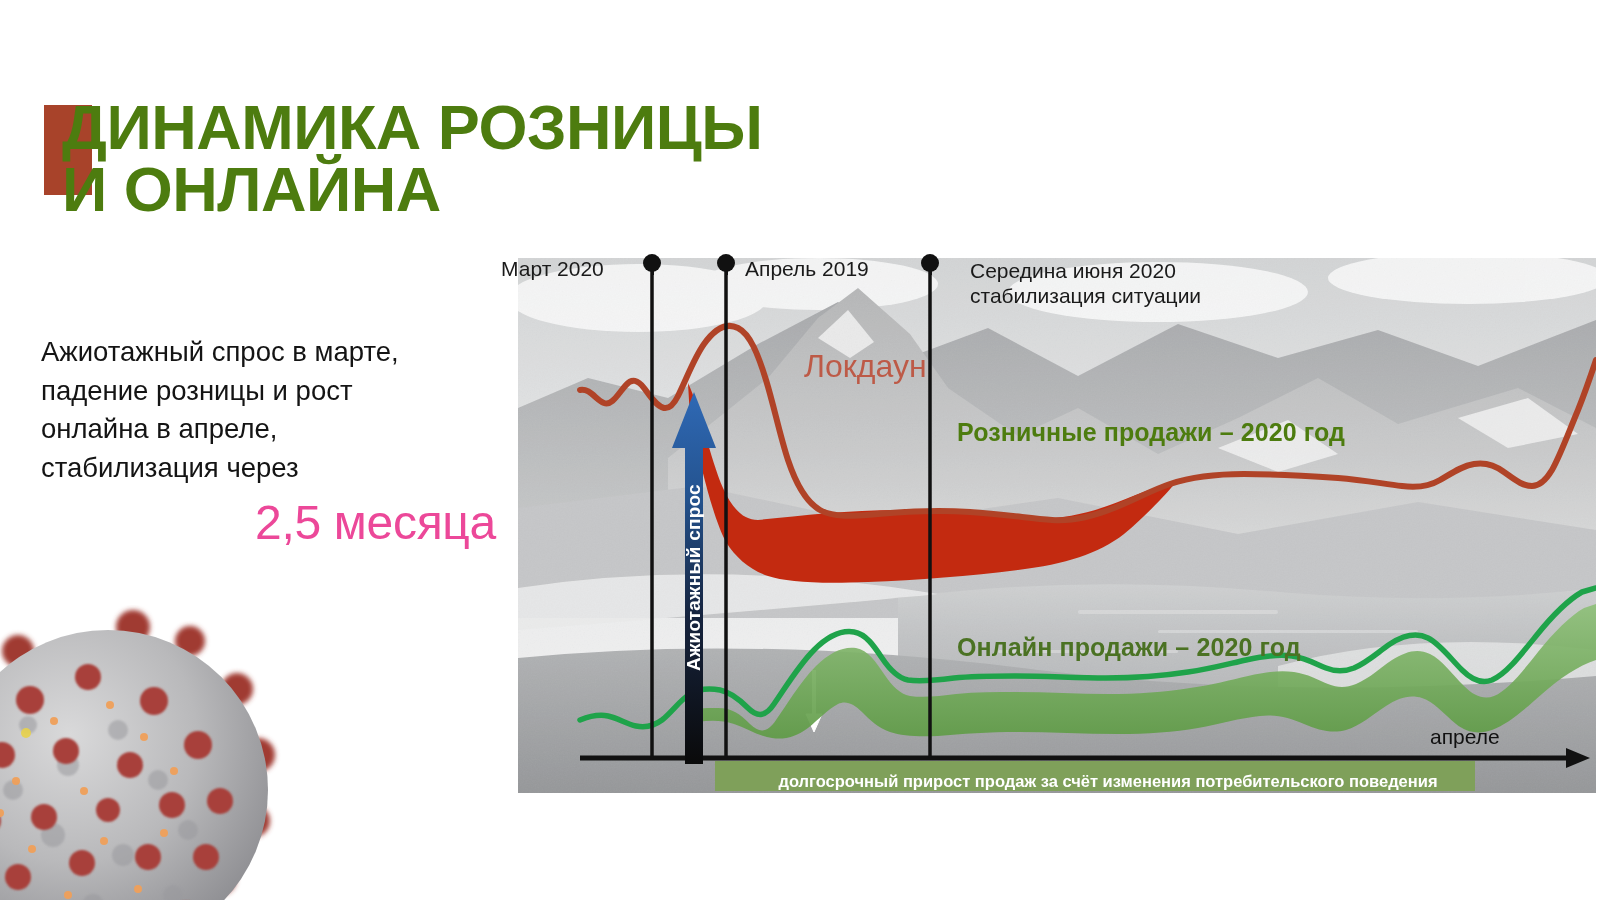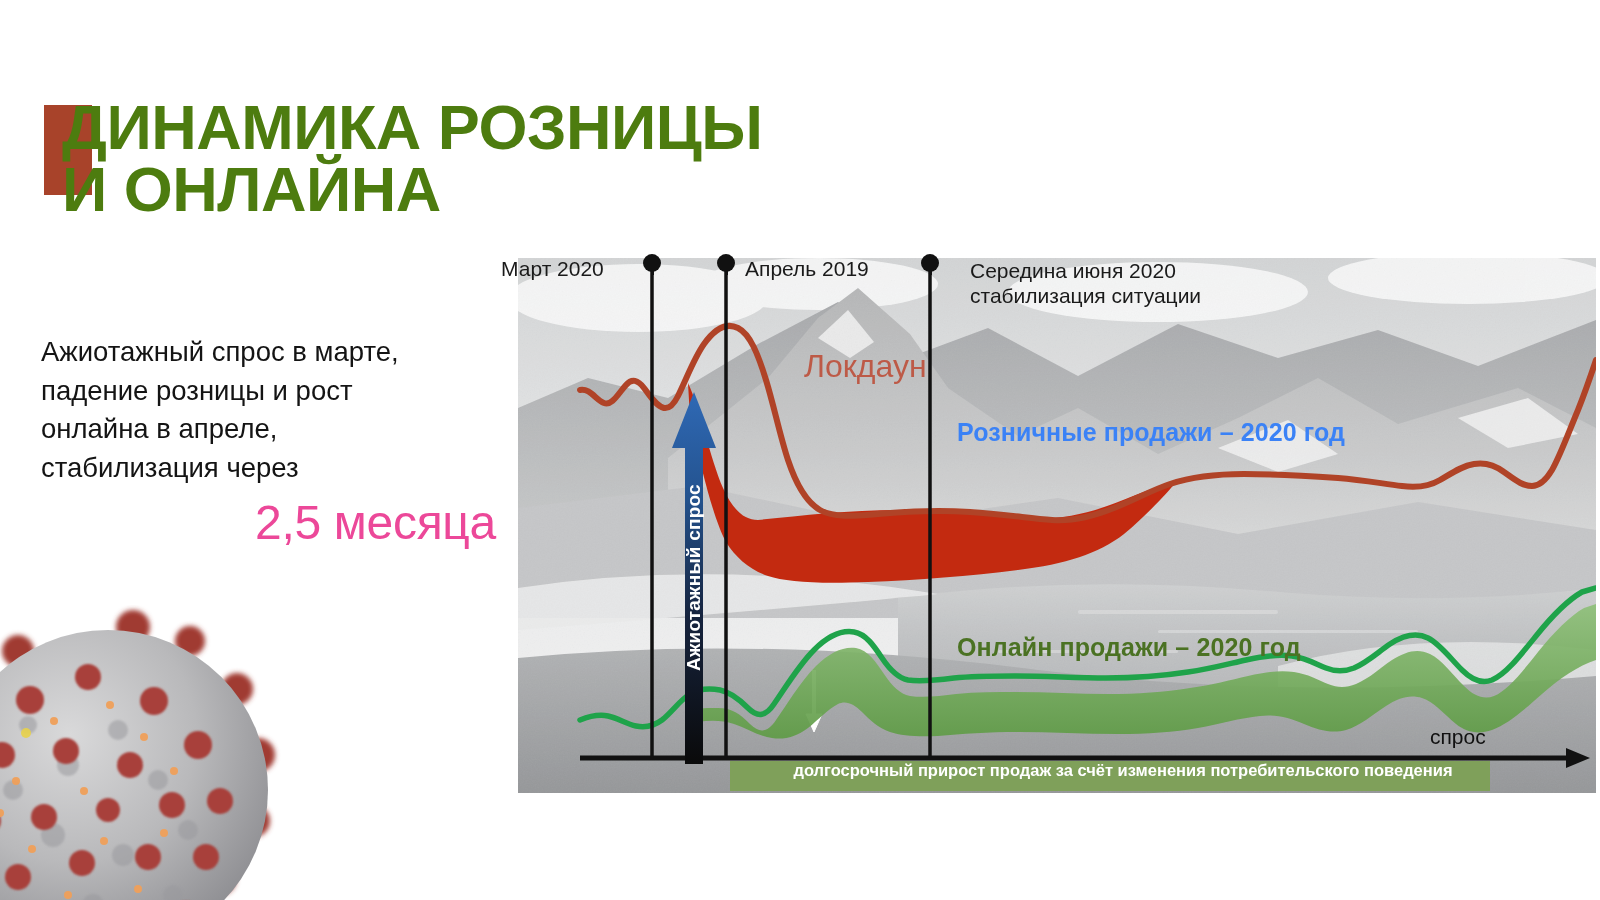--- a/index.html
+++ b/index.html
@@ -78,21 +78,21 @@
     line-height:1.2; white-space:pre-line;
   }
 
   
   .lockdown-label{
     position:absolute; left:765px; top:348px;
     font-size:32px; color:#bd5a47; font-weight:400;margin-left:39px;
   }
   .retail-label{
     position:absolute; left:957px; top:418px;
-    font-size:25px; font-weight:700; color:#3b82f6;
+    font-size:25px; font-weight:700; color:#4d7c0f;
     letter-spacing:0.1px;
     text-align:center;
   }
   .online-label{
     position:absolute; left:957px; top:633px;
     font-size:25px; font-weight:700; color:#4b7223;
     letter-spacing:0.1px;
   }
   .time-label{
     position:absolute; left:1430px; top:725px;
@@ -109,24 +109,24 @@
     width:44px; height:372px;
     display:flex; align-items:center; justify-content:center;
     color:#fff; font-weight:700; font-size:19px;
     letter-spacing:0.2px;
     writing-mode:vertical-rl; transform:rotate(180deg);
     pointer-events:none;
   }
 
   
   .green-banner{
-    position:absolute; left:730px; top:761px;
+    position:absolute; left:715px; top:761px;
     width:760px; height:30px;
     background:#7fa05a;
-    display:flex; align-items:flex-start; justify-content:center;padding-left:26px;
+    display:flex; align-items:flex-end; justify-content:center;padding-left:26px;
   }
   .green-banner span{
     color:#fff; font-size:16.5px; font-weight:700;
     white-space:nowrap;
   }
 </style>
 </head>
 <body>
 
 <div id="slide">
@@ -453,21 +453,21 @@
   </div>
 
   <div class="marker-label" style="left:501px; top:256px;">Март 2020</div>
   <div class="marker-label" style="left:745px; top:256px;">Апрель 2019</div>
   <div class="marker-label" style="left:957px; top:258px;margin-left:13px;">Середина июня 2020
 стабилизация ситуации</div>
 
   <div class="lockdown-label">Локдаун</div>
   <div class="retail-label">Розничные продажи – 2020 год</div>
   <div class="online-label">Онлайн продажи – 2020 год</div>
-  <div class="time-label">спрос</div>
+  <div class="time-label">апреле</div>
 
   <svg class="demand-arrow" viewBox="0 0 44 372" preserveAspectRatio="none">
     <defs>
       <linearGradient id="arrowgrad" x1="0" y1="1" x2="0" y2="0">
         <stop offset="0%" stop-color="#0a0a0a"></stop>
         <stop offset="40%" stop-color="#16243f"></stop>
         <stop offset="72%" stop-color="#24538f"></stop>
         <stop offset="100%" stop-color="#2f69b5"></stop>
       </linearGradient>
     </defs>

